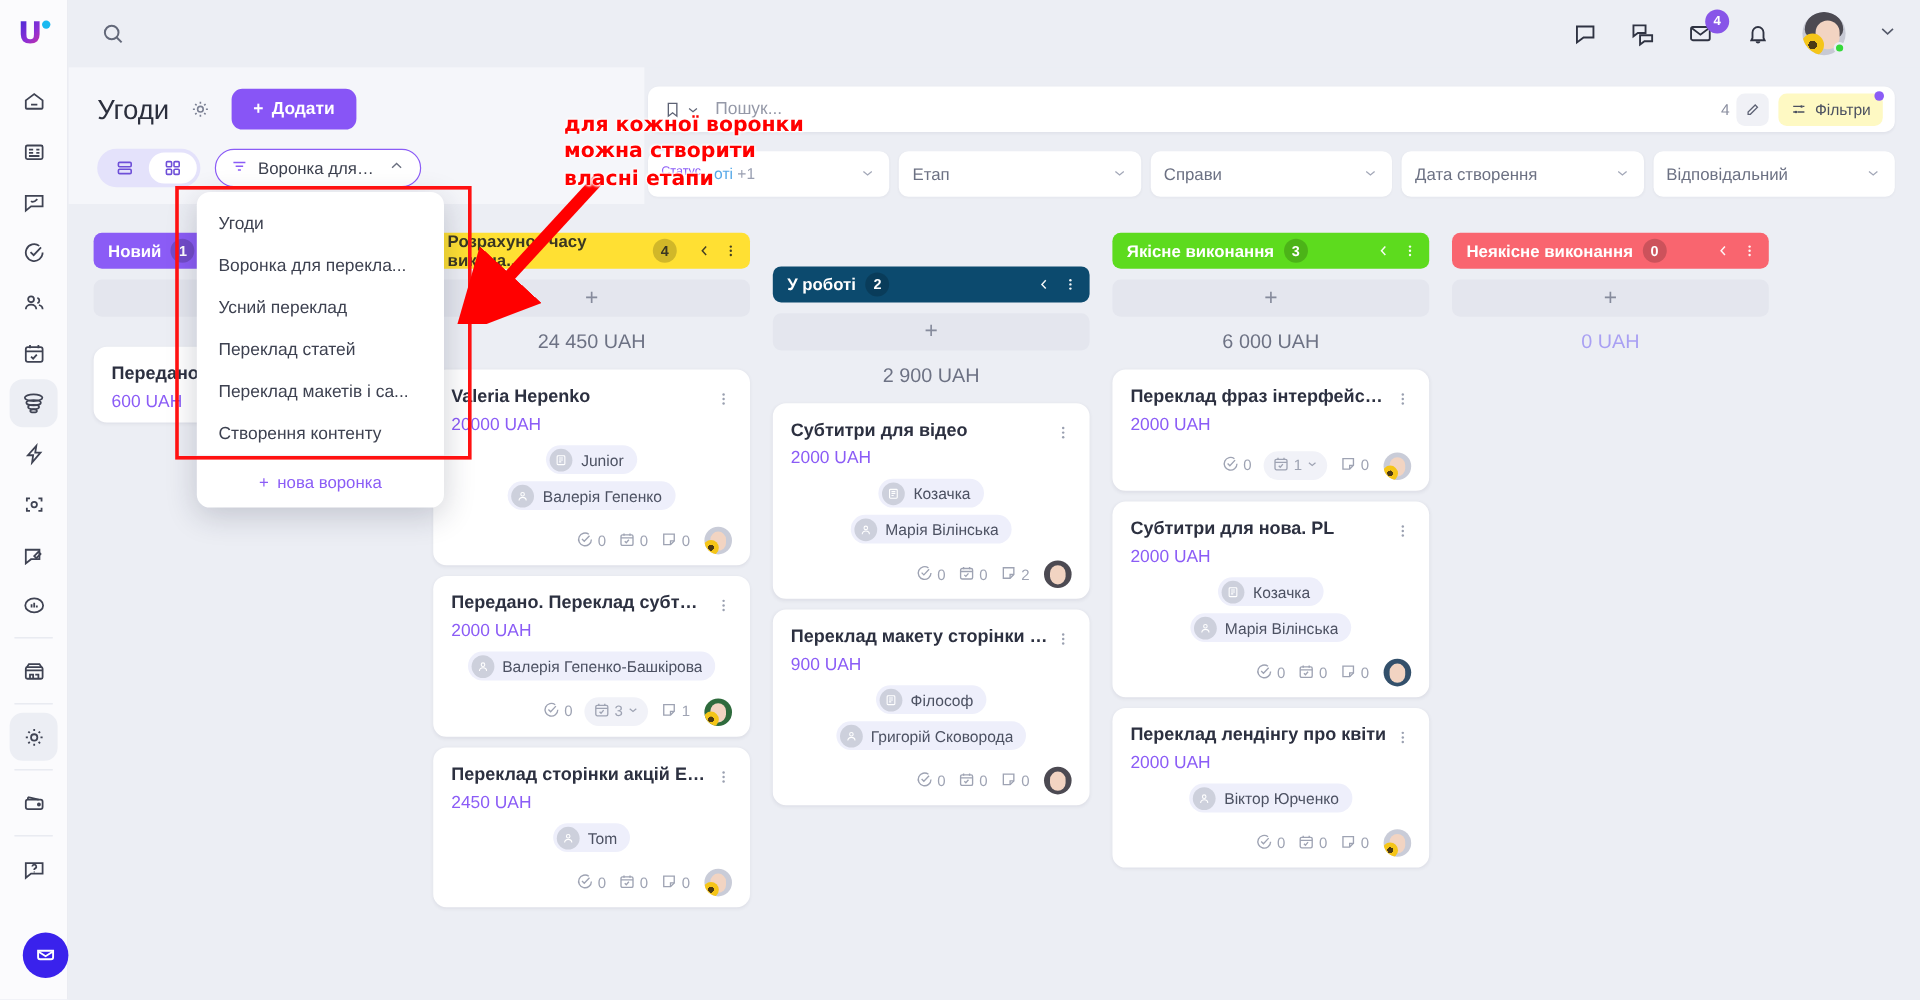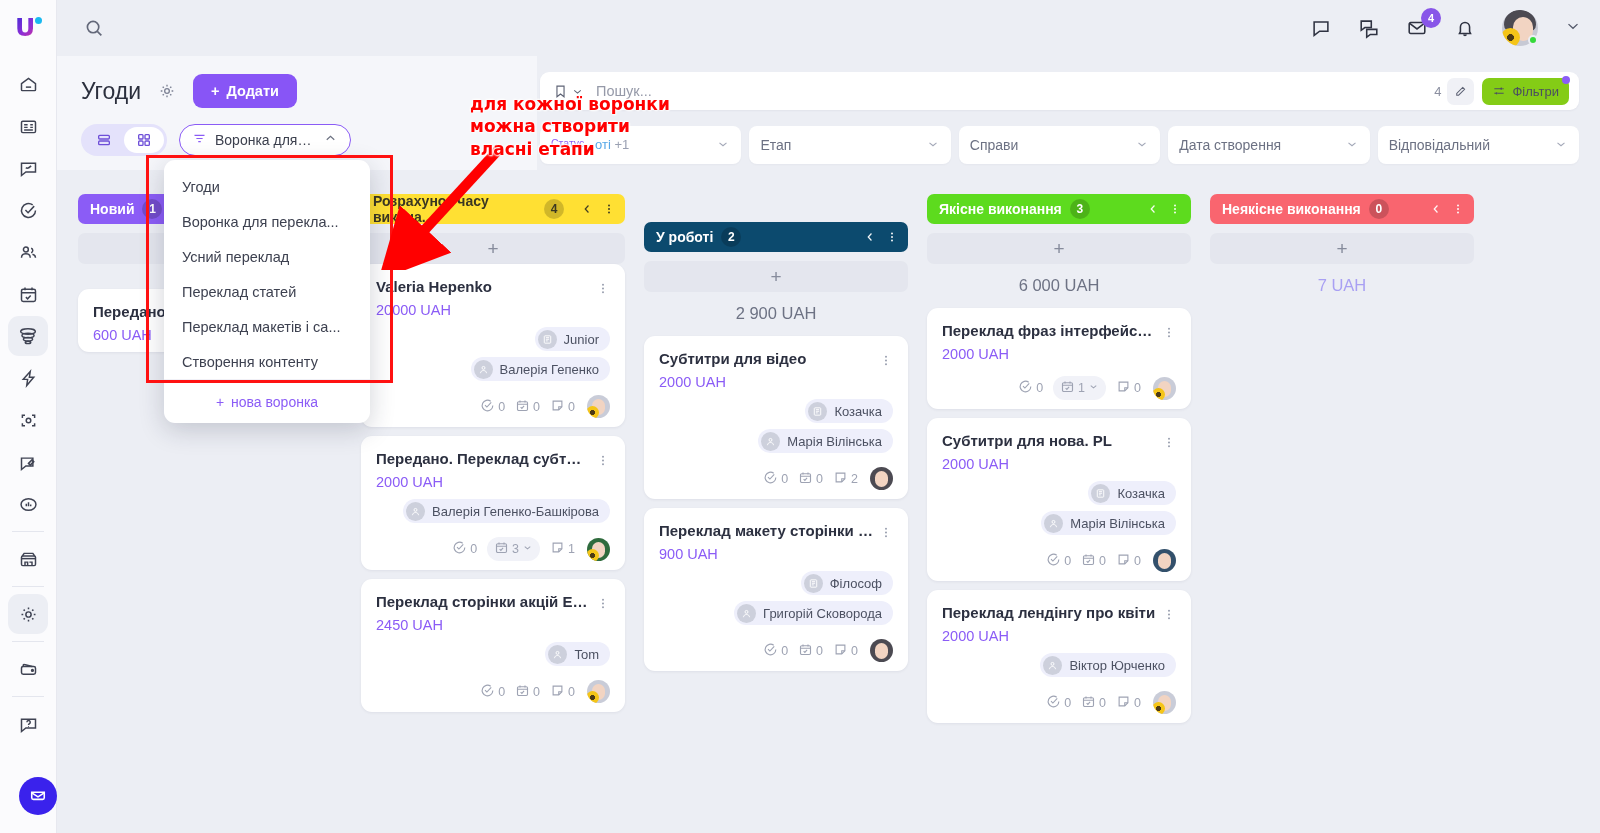--- a/index.html
+++ b/index.html
@@ -126,21 +126,21 @@
     flex: 1; border: none; outline: none; font-size: 14.5px; color: #b91c1c;
     font-family: "Liberation Sans", sans-serif; padding-left: 12px; background: transparent;
   }
   .search-input::placeholder { color: #9599a8; }
   .sb-count { font-size: 13px; color: #8b8fa0; margin-right: 6px; }
   .sb-ico-btn {
     width: 27px; height: 27px; border-radius: 7px; background: #f0f1f6;
     display: flex; align-items: center; justify-content: center; color: #5d6274; cursor: pointer;
   }
   .filters-btn {
-    margin-left: 8px; height: 27px; border-radius: 7px; background: #84cc16;
+    margin-left: 8px; height: 27px; border-radius: 7px; background: #fef9c3;
     display: flex; align-items: center; gap: 6px; padding: 0 10px;
     font-size: 13px; color: #4b5060; cursor: pointer; position: relative;
   }
   .filters-dot {
     position: absolute; right: -1px; top: -2px; width: 8px; height: 8px;
     border-radius: 50%; background: #8b5cf6;
   }
 
   .filterrow {
     position: absolute; left: 540px; top: 126px; right: 21px; height: 38px;
@@ -191,21 +191,21 @@
     background: #fff; border-radius: 11px; padding: 14px 15px 9px;
     box-shadow: 0 1px 3px rgba(40,45,70,.07);
   }
   .card-top { display: flex; align-items: flex-start; gap: 6px; }
   .card-title {
     flex: 1; font-size: 15px; font-weight: bold; color: #2c3040;
     white-space: nowrap; overflow: hidden; text-overflow: ellipsis;
   }
   .dots { color: #9aa0b0; cursor: pointer; padding-top: 2px; display: flex; }
   .card-amount { color: #8b5cf6; font-size: 14.5px; margin-top: 5px; }
-  .chips { display: flex; flex-direction: column; align-items: flex-end; gap: 6px; margin-top: 9px; }
+  .chips { display: flex; flex-direction: column; align-items: center; gap: 6px; margin-top: 9px; }
   .chip {
     display: inline-flex; align-items: center; gap: 7px;
     background: #eeeffb; border-radius: 13px; height: 24px; padding: 0 11px 0 3px;
     font-size: 13px; color: #4c5162; max-width: 100%;
   }
   .chip .av {
     width: 19px; height: 19px; border-radius: 50%; background: #cdd0dc;
     display: flex; align-items: center; justify-content: center; color: #fff; flex: 0 0 auto;
   }
   .chip .tx { white-space: nowrap; overflow: hidden; text-overflow: ellipsis; }
@@ -604,20 +604,21 @@
             <svg width="14" height="16" viewBox="0 0 24 24" fill="currentColor">
               <circle cx="12" cy="6" r="1.7"></circle>
               <circle cx="12" cy="12" r="1.7"></circle>
               <circle cx="12" cy="18" r="1.7"></circle>
             </svg>
           </span>
         </div>
         <div class="col-add">
           <span>+</span>
         </div>
+        <div class="col-sum">24 450 UAH</div>
         <div class="cards">
           <div class="card">
             <div class="card-top">
               <div class="card-title">Valeria Hepenko</div>
               <span class="dots">
                 <svg width="14" height="17" viewBox="0 0 24 24" fill="currentColor">
                   <circle cx="12" cy="5.5" r="1.75"></circle>
                   <circle cx="12" cy="12" r="1.75"></circle>
                   <circle cx="12" cy="18.5" r="1.75"></circle>
                 </svg>
@@ -1122,21 +1123,21 @@
             <svg width="14" height="16" viewBox="0 0 24 24" fill="currentColor">
               <circle cx="12" cy="6" r="1.7"></circle>
               <circle cx="12" cy="12" r="1.7"></circle>
               <circle cx="12" cy="18" r="1.7"></circle>
             </svg>
           </span>
         </div>
         <div class="col-add">
           <span>+</span>
         </div>
-        <div class="col-sum zero">7 UAH</div>
+        <div class="col-sum zero">0 UAH</div>
         <div class="cards"></div>
       </div>
     </div>
 
   <div class="funnel-menu" id="funnel-menu">
       <div class="fm-item">Угоди</div>
       <div class="fm-item">Воронка для перекла...</div>
       <div class="fm-item">Усний переклад</div>
       <div class="fm-item">Переклад статей</div>
       <div class="fm-item">Переклад макетів і са...</div>

